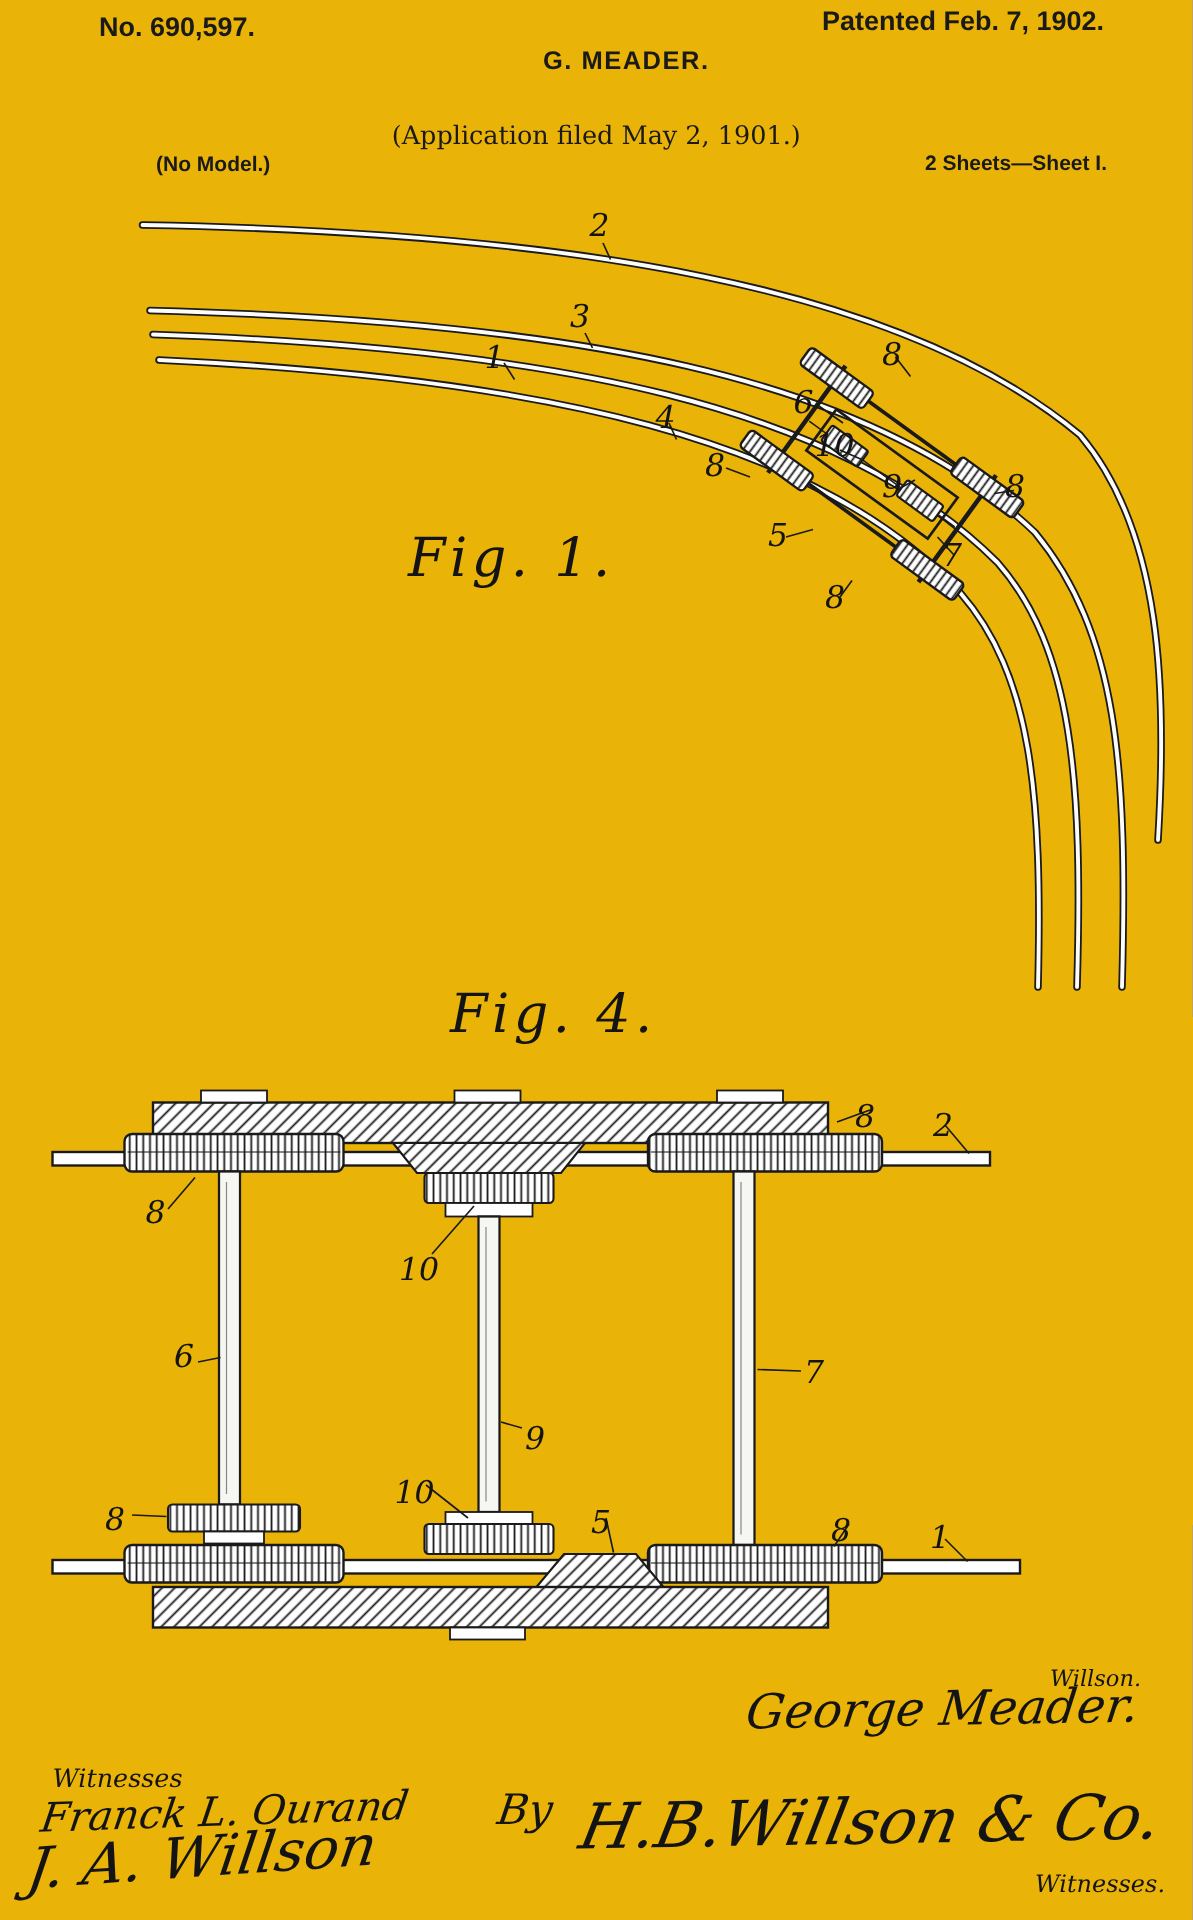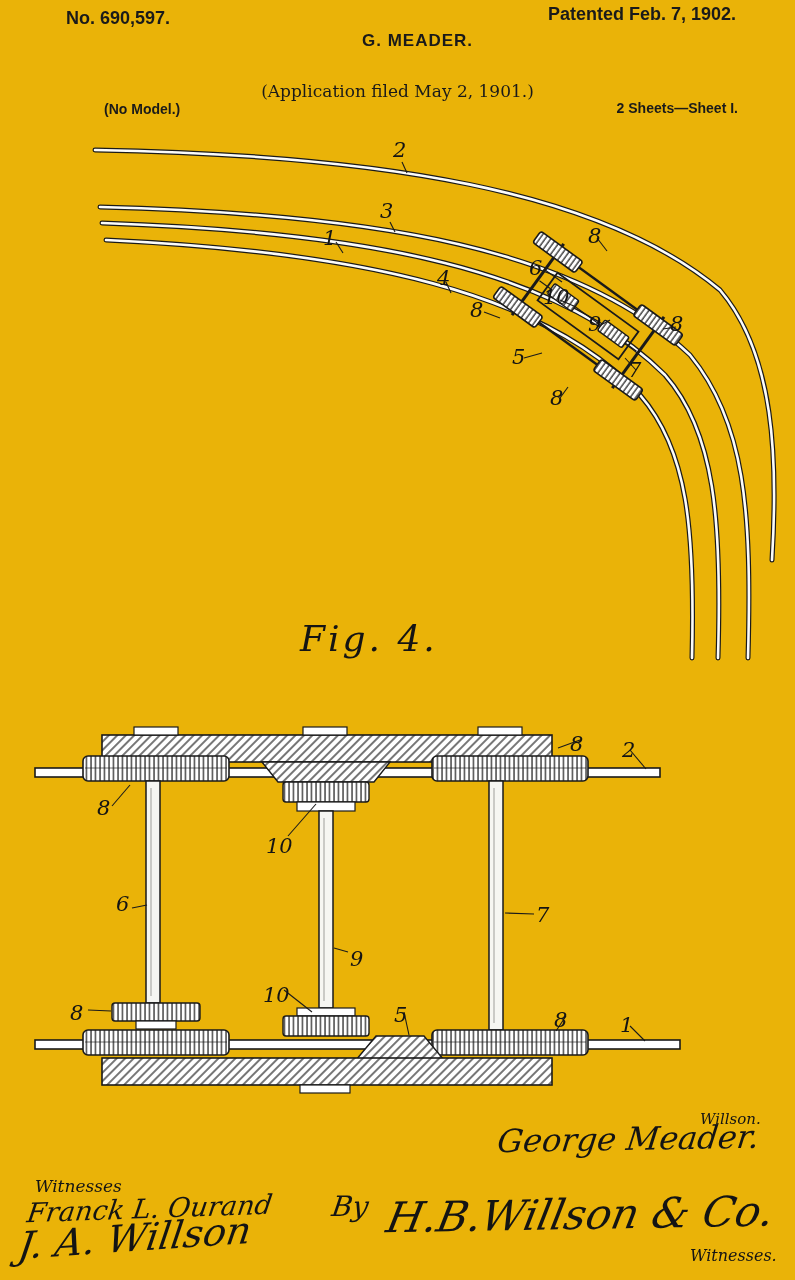--- a/index.html
+++ b/index.html
@@ -77,37 +77,38 @@
       <path d="M 560 170 L 576 177"></path>
       <path d="M 484 182 L 500 188"></path>
       <path d="M 599 196 L 610 190"></path>
       <path d="M 676 197 L 663 199"></path>
       <path d="M 524 228 L 542 223"></path>
       <path d="M 636 240 L 625 228"></path>
       <path d="M 560 268 L 568 257"></path>
     </g>
   </svg>
 
+  <div class="fig-caption" style="left:272px;top:352px;">Fig. 1.</div>
   <div class="fig-labels">
       <span class="ref-num" style="left: 393px; top: 140px;">2</span>
       <span class="ref-num" style="left: 380px; top: 201px;">3</span>
       <span class="ref-num" style="left: 323px; top: 228px;">1</span>
       <span class="ref-num" style="left: 437px; top: 268px;">4</span>
       <span class="ref-num" style="left: 529px; top: 258px;">6</span>
       <span class="ref-num" style="left: 588px; top: 226px;">8</span>
       <span class="ref-num" style="left: 543px; top: 287px;">10</span>
       <span class="ref-num" style="left: 470px; top: 300px;">8</span>
       <span class="ref-num" style="left: 588px; top: 314px;">9</span>
       <span class="ref-num" style="left: 670px; top: 314px;">8</span>
       <span class="ref-num" style="left: 512px; top: 347px;">5</span>
       <span class="ref-num" style="left: 628px; top: 360px;">7</span>
       <span class="ref-num" style="left: 550px; top: 388px;">8</span>
     </div>
 
-  <div class="fig-caption" style="left:300px;top:618px;font-style:italic;">Fig. 4.</div>
+  <div class="fig-caption" style="left:300px;top:656px;font-style:italic;">Fig. 4.</div>
 
   <svg style="top:690px;" width="795" height="430" viewBox="0 0 795 430">
     <defs>
       <pattern id="p4d" patternUnits="userSpaceOnUse" width="6" height="6" patternTransform="rotate(45)">
         <rect width="6" height="6" fill="#fff"></rect>
         <line x1="1" y1="0" x2="1" y2="6" stroke="#1a1a1a" stroke-width="1.2"></line>
       </pattern>
       <pattern id="p4v" patternUnits="userSpaceOnUse" width="4.5" height="4.5">
         <rect width="4.5" height="4.5" fill="#fff"></rect>
         <line x1="1" y1="0" x2="1" y2="4.5" stroke="#1a1a1a" stroke-width="1.2"></line>

